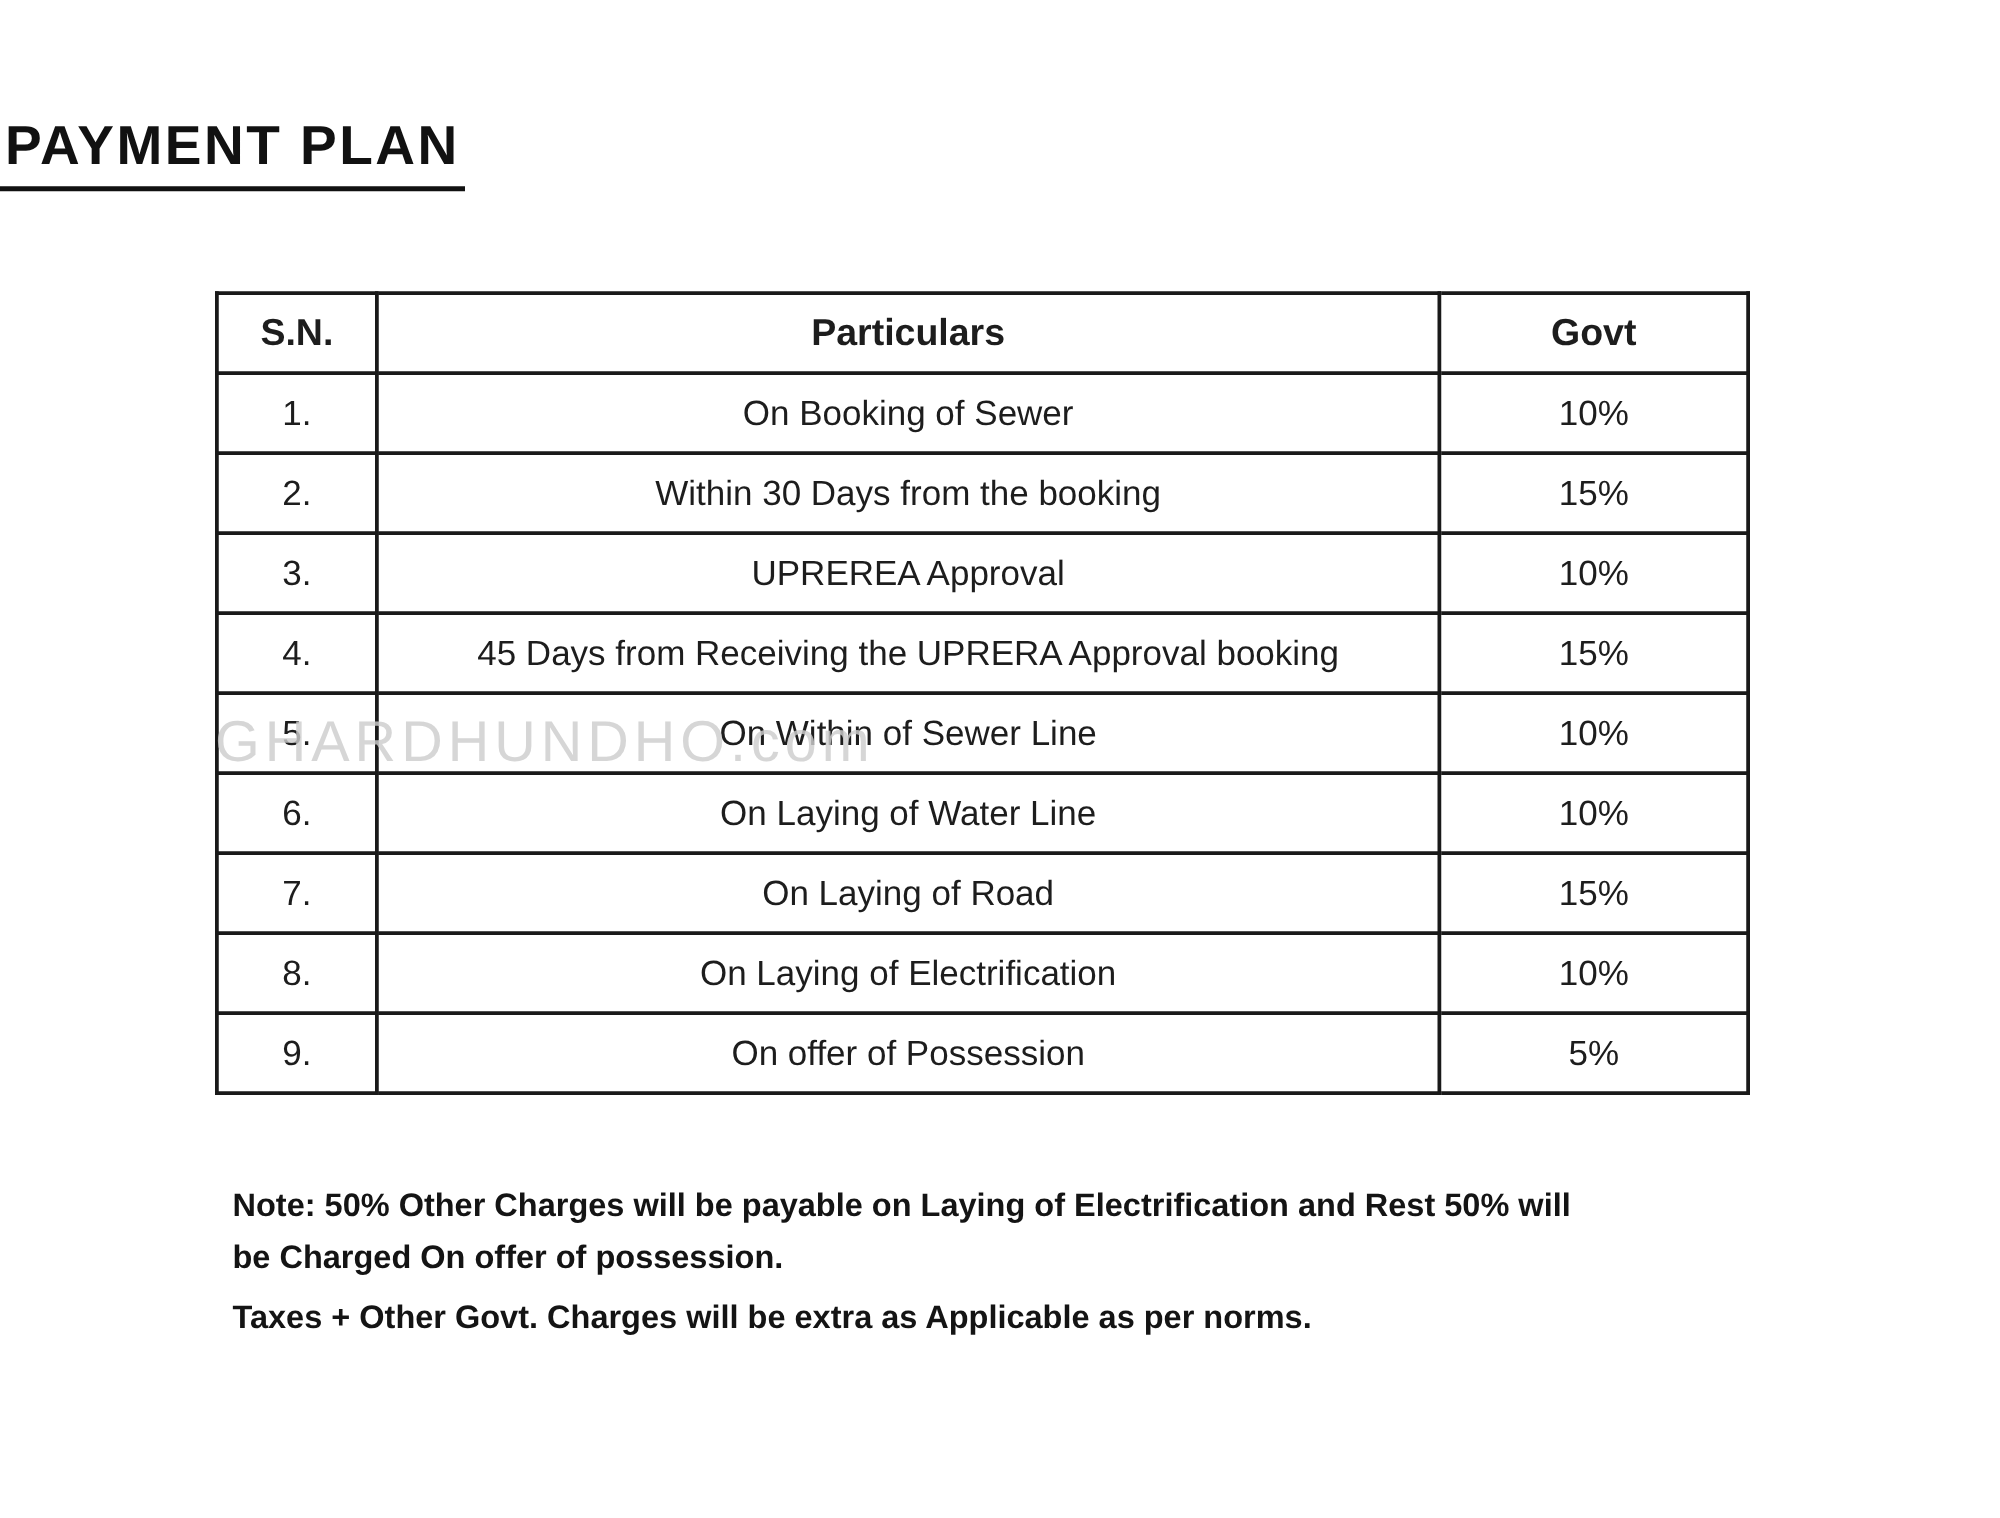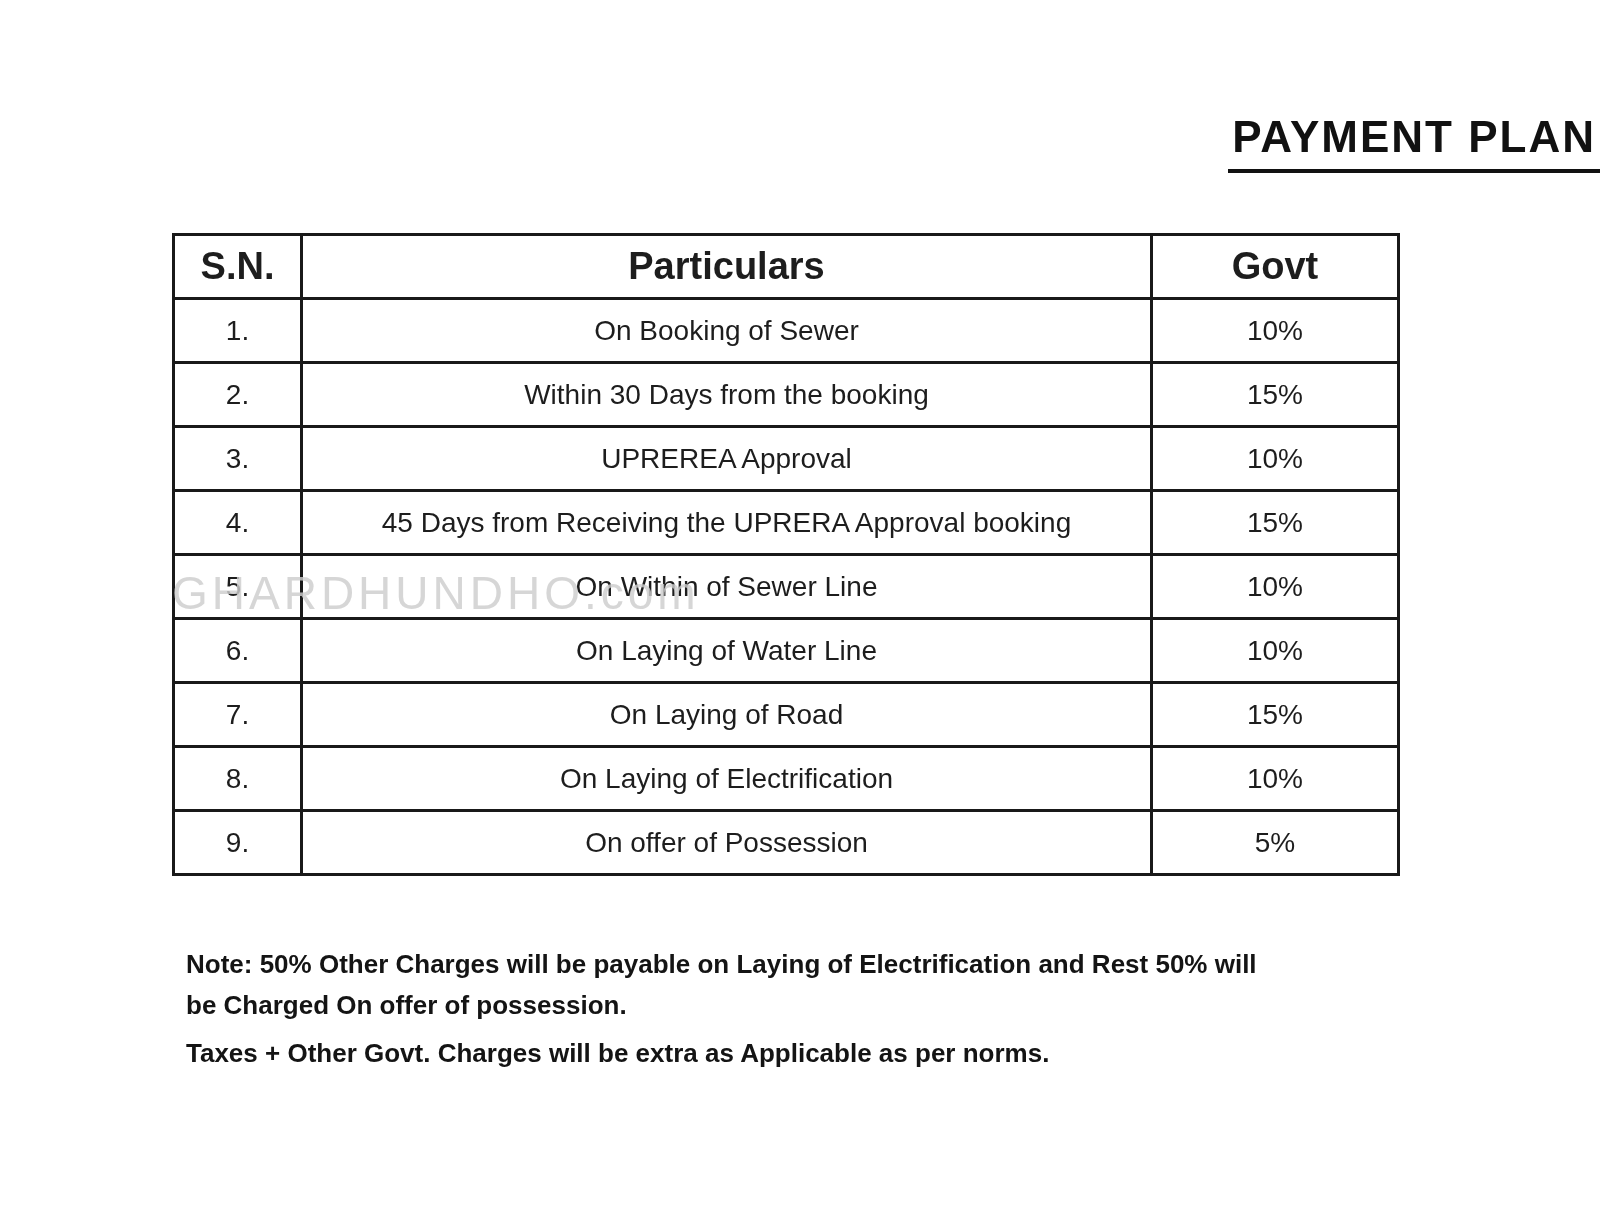--- a/index.html
+++ b/index.html
@@ -11,22 +11,21 @@
     background: #ffffff;
     font-family: "Liberation Sans", sans-serif;
     color: #1b1b1b;
     overflow: hidden;
   }
   .title-wrap {
     position: absolute;
     top: 92px;
     left: 0;
     width: 100%;
-    text-align: right;
-    margin-top: 20px;
+    text-align: left;
   }
   .title {
     display: inline-block;
     font-size: 44px;
     font-weight: bold;
     letter-spacing: 2px;
     color: #111111;
     padding: 0 4px 7px 4px;
     border-bottom: 4px solid #111111;
   }
@@ -42,21 +41,21 @@
   table.plan-table th,
   table.plan-table td {
     border: 3px solid #191919;
     text-align: center;
     vertical-align: middle;
     background: transparent;
     color: #1d1d1d;
   }
   table.plan-table th {
     height: 64px;
-    font-size: 38px;
+    font-size: 30px;
     font-weight: bold;
   }
   table.plan-table td {
     height: 64px;
     font-size: 28px;
     font-weight: normal;
   }
   .col-sn   { width: 128px; }
   .col-part { width: 850px; }
   .col-plan { width: 247px; }

